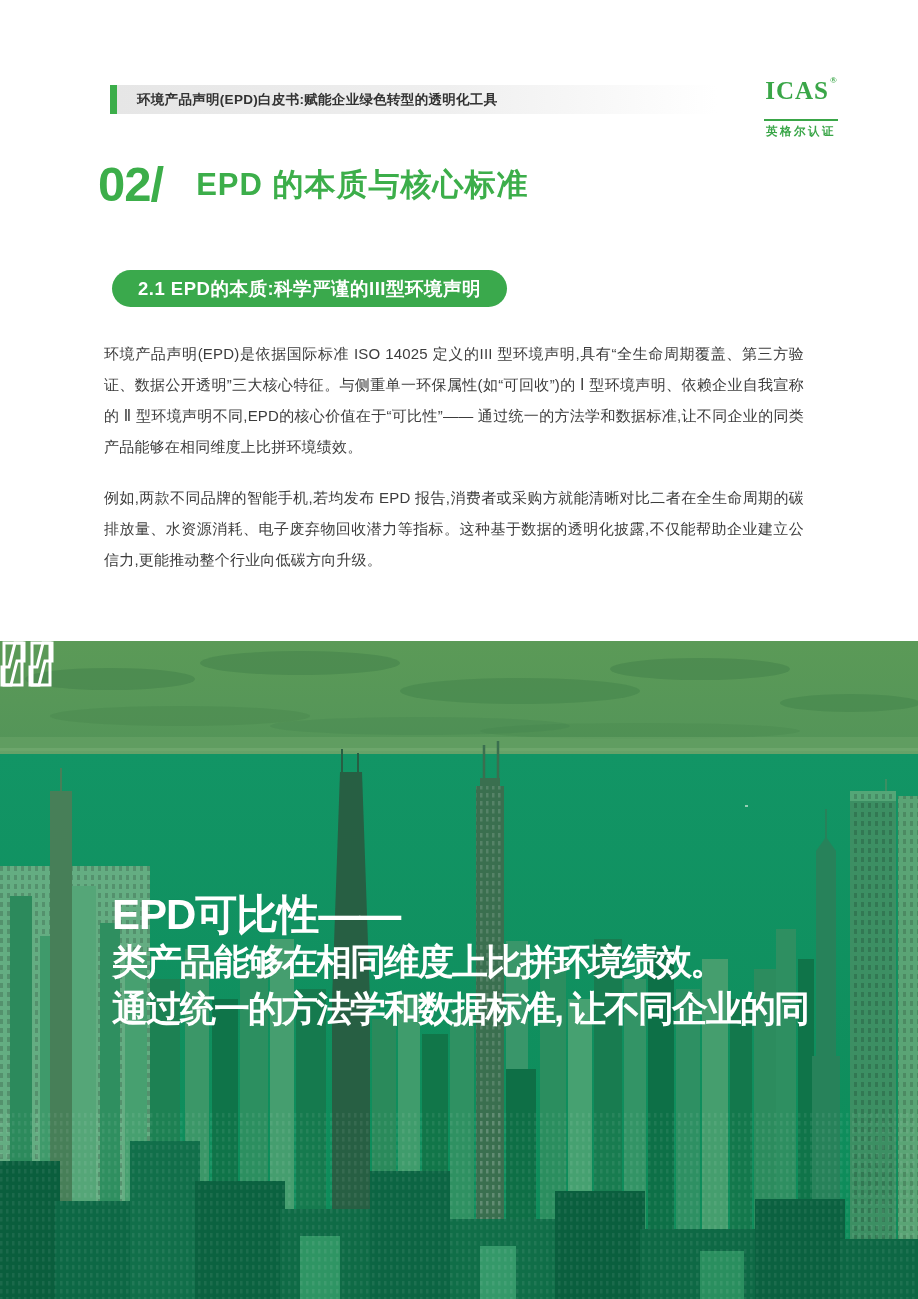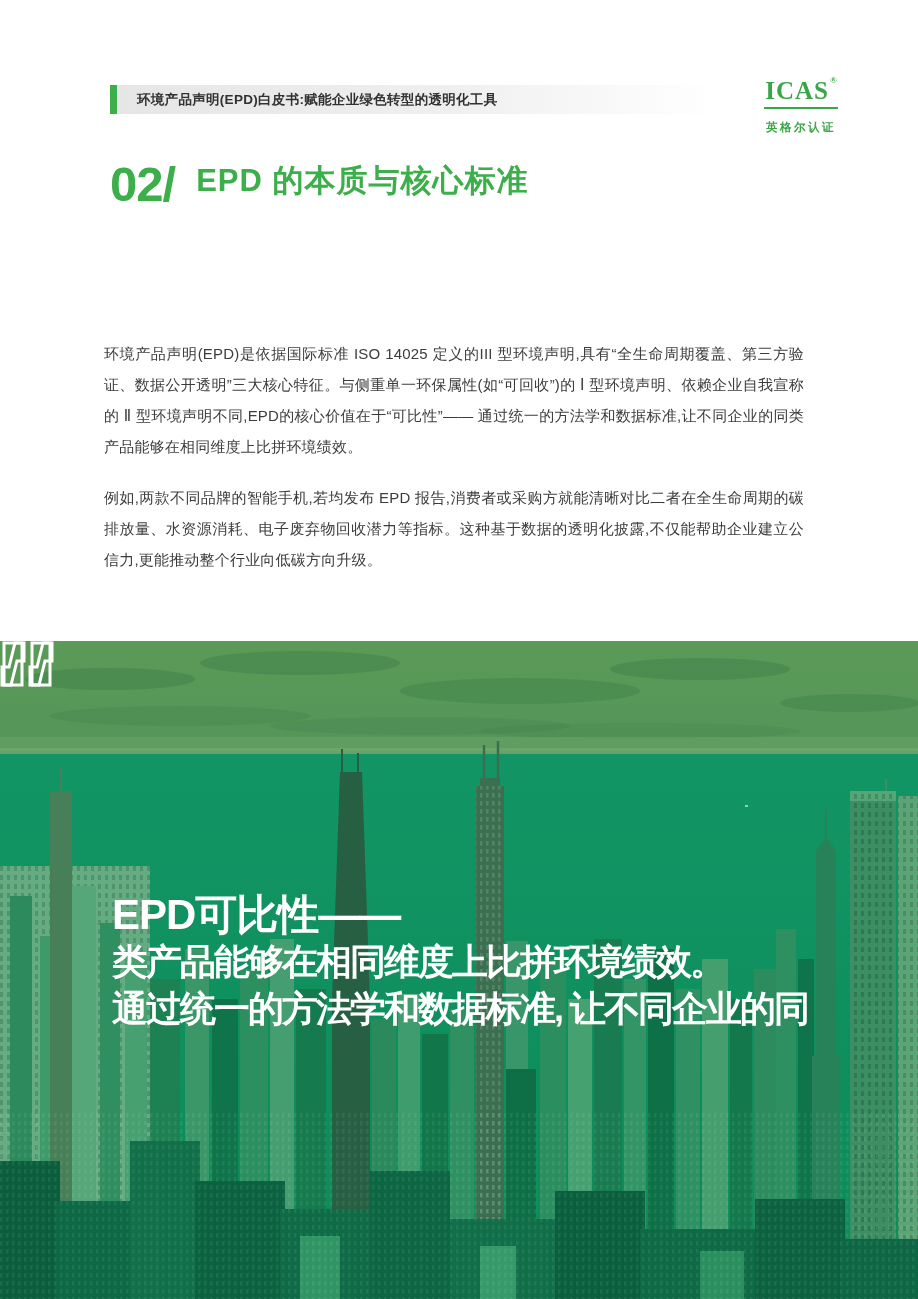--- a/index.html
+++ b/index.html
@@ -8,26 +8,26 @@
 
   
   .header-accent{position:absolute;left:110px;top:85px;width:7px;height:29px;background:#3cae4a;}
   .header-band{position:absolute;left:117px;top:85px;width:600px;height:29px;
         background:linear-gradient(to right,#e6e6e6 0%,#efefef 55%,#ffffff 100%);}
   .header-band span{display:block;padding-left:20px;line-height:29px;font-size:13.5px;
         font-weight:bold;color:#323232;letter-spacing:.3px;}
   .logo{position:absolute;left:758px;top:78px;width:86px;text-align:center;}
   .logo-word{display:inline-block;font-family:"Liberation Serif","DejaVu Serif",serif;
         font-weight:bold;font-size:25px;color:#3aa648;letter-spacing:1px;
-        border-bottom:2.5px solid #3aa648;padding:0 1px 4px 1px;line-height:1;}
+        border-bottom:2.5px solid #3aa648;padding:0 1px 16px 1px;line-height:1;}
   .logo-reg{font-size:9px;vertical-align:top;position:relative;top:-2px;left:1px;}
-  .logo-sub{margin-top:11px;font-size:11.5px;color:#3aa648;letter-spacing:2.5px;font-weight:bold;}
-
-  
-  .section-title{position:absolute;left:110px;top:160px;display:flex;align-items:flex-start;color:#3cae4a;}
+  .logo-sub{margin-top:3px;font-size:11.5px;color:#3aa648;letter-spacing:2.5px;font-weight:bold;}
+
+  
+  .section-title{position:absolute;left:98px;top:160px;display:flex;align-items:center;color:#3cae4a;gap:12px;}
   .section-number{font-size:49px;font-weight:800;letter-spacing:-1px;line-height:1;}
   .section-text{font-size:31px;font-weight:600;margin-left:21px;letter-spacing:1px;}
 
   
   .badge{position:absolute;left:112px;top:270px;height:37px;line-height:37px;
         background:#3aa94c;color:#ffffff;font-size:18.5px;font-weight:600;
         padding:0 26px;border-radius:19px;letter-spacing:.5px;display:inline-block;}
 
   
   .para{position:absolute;left:104px;width:700px;font-size:15px;line-height:31px;
@@ -58,20 +58,21 @@
   <div class="logo">
     <div class="logo-word"><span>ICAS</span><span class="logo-reg">®</span></div>
     <div class="logo-sub">英格尔认证</div>
   </div>
 
   <div class="section-title">
     <span class="section-number">02/</span>
     <span class="section-text">EPD 的本质与核心标准</span>
   </div>
 
+  <div class="badge">2.1 EPD的本质:科学严谨的III型环境声明</div>
 
   <div class="para para-1">环境产品声明(EPD)是依据国际标准 ISO 14025 定义的III 型环境声明,具有“全生命周期覆盖、第三方验证、数据公开透明”三大核心特征。与侧重单一环保属性(如“可回收”)的 Ⅰ 型环境声明、依赖企业自我宣称的 Ⅱ 型环境声明不同,EPD的核心价值在于“可比性”—— 通过统一的方法学和数据标准,让不同企业的同类产品能够在相同维度上比拼环境绩效。</div>
   <div class="para para-2">例如,两款不同品牌的智能手机,若均发布 EPD 报告,消费者或采购方就能清晰对比二者在全生命周期的碳排放量、水资源消耗、电子废弃物回收潜力等指标。这种基于数据的透明化披露,不仅能帮助企业建立公信力,更能推动整个行业向低碳方向升级。</div>
 
   <div class="hero">
     <svg width="918" height="658" viewBox="0 0 918 658">
       <defs>
         <linearGradient id="skyG" x1="0" y1="0" x2="0" y2="1">
           <stop offset="0" stop-color="#5b9a57"></stop>
             <stop offset="1" stop-color="#539459"></stop>

